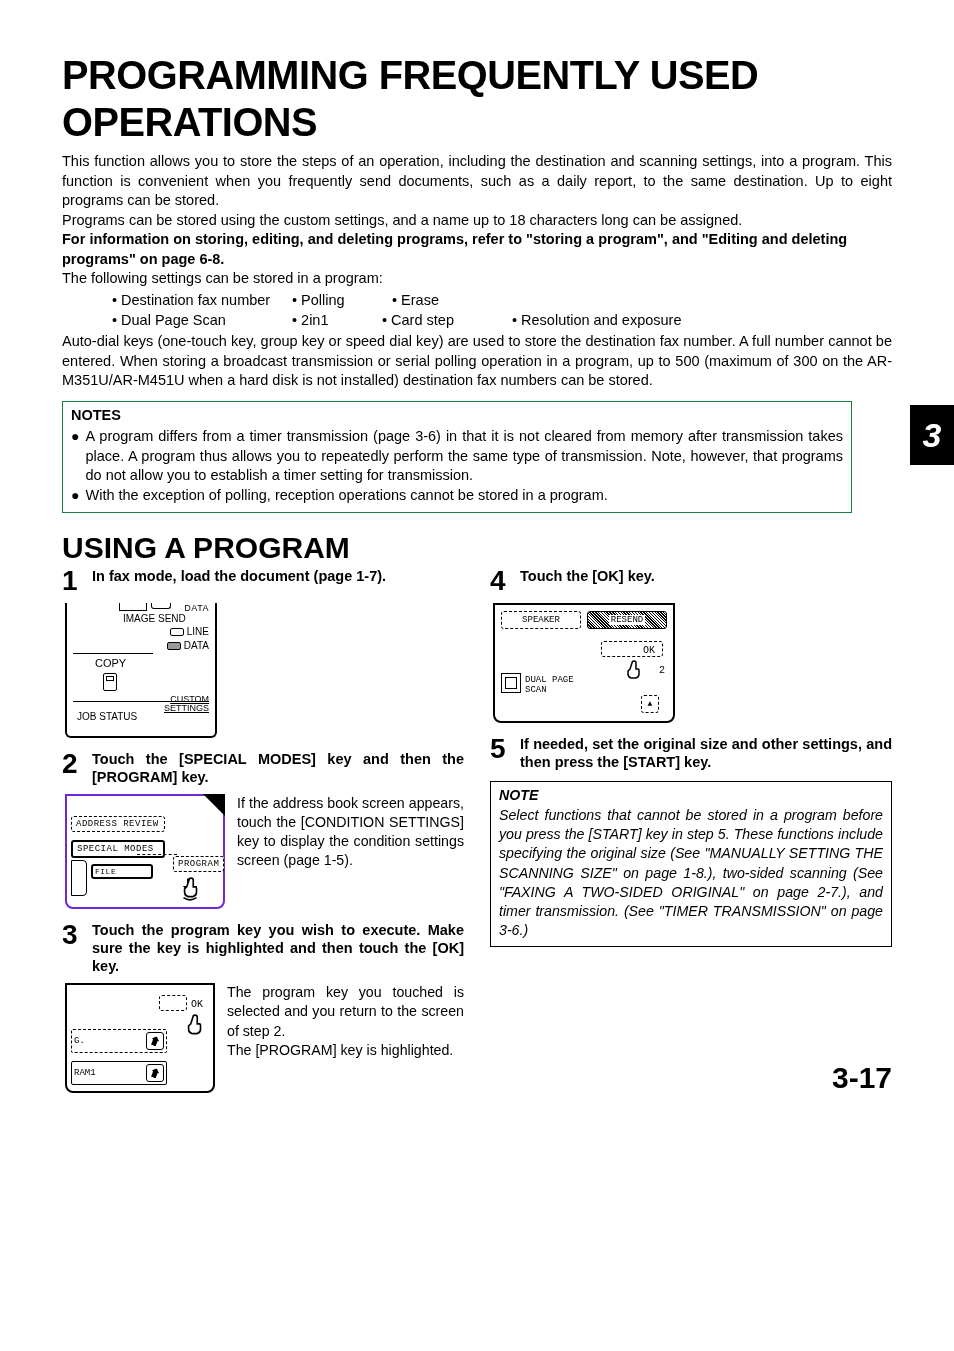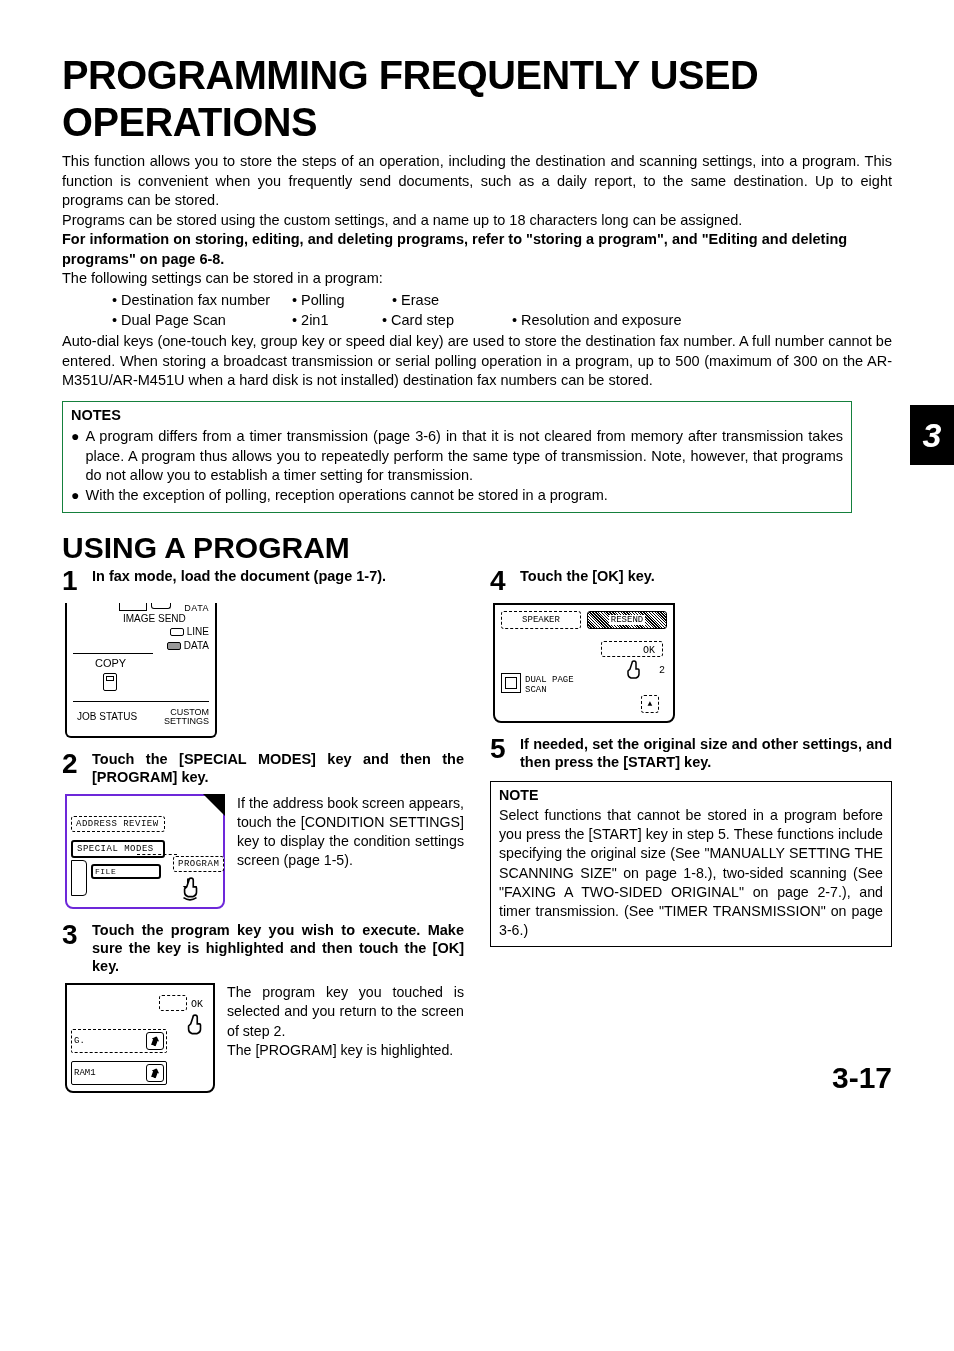--- a/index.html
+++ b/index.html
@@ -149,34 +149,34 @@
   .g-panel .divider {
     position: absolute; left: 6px; top: 50px; width: 80px; border-top: 1.5px solid #000;
   }
   .g-panel .copy { position: absolute; left: 28px; top: 54px; font-size: 11px; }
   .g-panel .pgicon {
     position: absolute; left: 36px; top: 70px; width: 14px; height: 18px; border: 1.5px solid #000; border-radius: 2px;
   }
   .g-panel .pgicon::before { content:""; position: absolute; top: 2px; left: 2px; right: 2px; height: 3px; border: 1px solid #000; }
   .g-panel .div2 { position: absolute; left: 6px; right: 6px; top: 98px; border-top: 1.5px solid #000; }
   .g-panel .job { position: absolute; left: 10px; top: 108px; font-size: 10px; }
-  .g-panel .cust { position: absolute; right: 6px; top: 105px; font-size: 9px; text-align: right; line-height: 9px; }
+  .g-panel .cust { position: absolute; right: 6px; top: 92px; font-size: 9px; text-align: right; line-height: 9px; text-decoration: underline; }
   .g-panel .tray { position: absolute; top: 0; left: 84px; width: 20px; height: 6px; border: 1.5px solid #000; border-top: none; border-radius: 0 0 3px 3px;}
 
   
   .g-modes {
     width: 160px; height: 115px; border: 2px solid #6d28d9; border-radius: 0 0 8px 8px; position: relative;
     font-family: "Courier New", monospace; font-size: 9px;
   }
   .g-modes .corner { position: absolute; right: -2px; top: -2px; width: 0; height: 0; border-left: 22px solid transparent; border-top: 22px solid #000; }
   .g-modes .btn { position: absolute; border: 2px solid #000; border-radius: 3px; padding: 2px 4px; background: #fff; font-size: 9px; letter-spacing: 0.5px;}
   .g-modes .btn.dash { border-style: dashed; border-width: 1.5px; }
   .g-modes .ar { position: absolute; left: 4px; top: 20px; width: 94px; }
   .g-modes .sm { position: absolute; left: 4px; top: 44px; width: 94px; }
-  .g-modes .fl { position: absolute; left: 24px; top: 68px; width: 70px; font-size: 8px; padding:1px 2px;}
+  .g-modes .fl { position: absolute; left: 24px; top: 68px; width: 62px; font-size: 8px; padding:1px 2px;}
   .g-modes .pg { position: absolute; left: 106px; top: 60px; font-size: 9px; border-style: dashed; border-width: 1.5px;}
   .g-modes .hand {
     position: absolute; left: 110px; top: 80px; width: 26px; height: 26px;
   }
   .g-modes .hand svg { width: 100%; height: 100%; }
   .g-modes .hand-line { position: absolute; left: 70px; top: 58px; width: 40px; border-top: 1.5px dashed #000; }
   .g-modes .tab-icon { position: absolute; left: 4px; top: 64px; width: 16px; height: 36px; border: 1.5px solid #000; border-radius: 0 4px 4px 0;}
 
   
   .g-prog {
@@ -216,20 +216,21 @@
     position: absolute; left: 6px; top: 68px; width: 20px; height: 20px; border: 1.5px solid #000;
   }
   .g-ok .docicon::before { content:""; position:absolute; inset: 3px; border:1px solid #000;}
 
   .note-box-small {
     border: 1px solid #000;
     padding: 4px 8px 6px 8px;
     font-size: 14.2px;
     line-height: 1.35;
     margin-top: 10px;
+    font-style: italic;
   }
   .note-box-small .hd { font-weight: bold; margin-bottom: 1px;}
   .note-box-small .bd { text-align: justify; }
 
   .sub-text {
     font-size: 14.2px; line-height: 1.35; text-align: justify; margin: 2px 0 0 30px;
   }
 
   .page-num {
     position: absolute;

